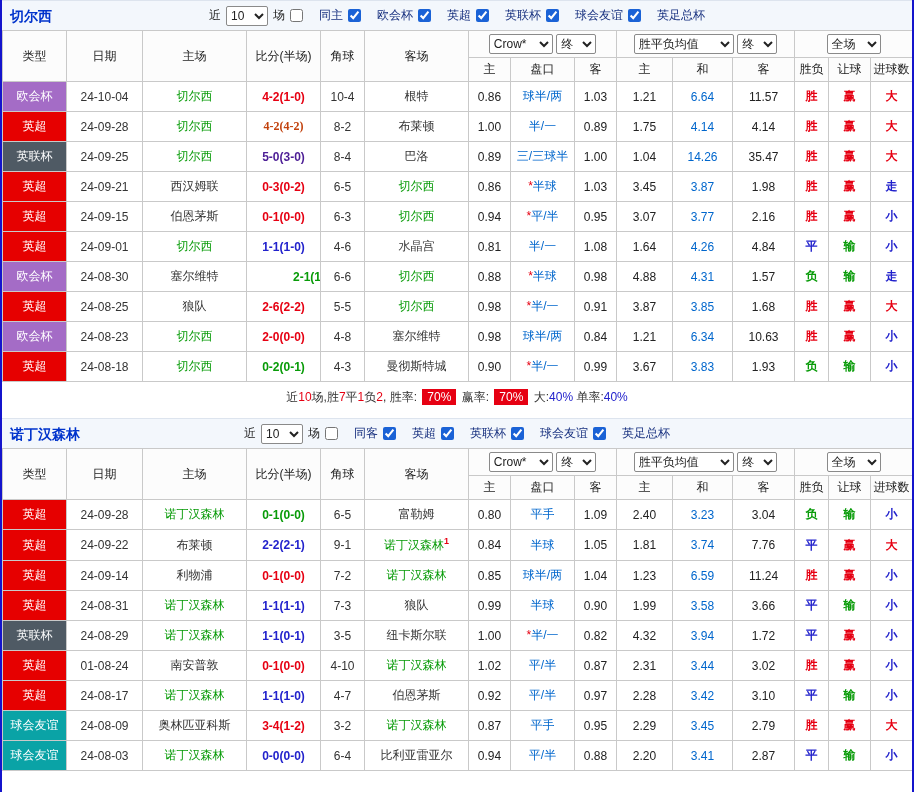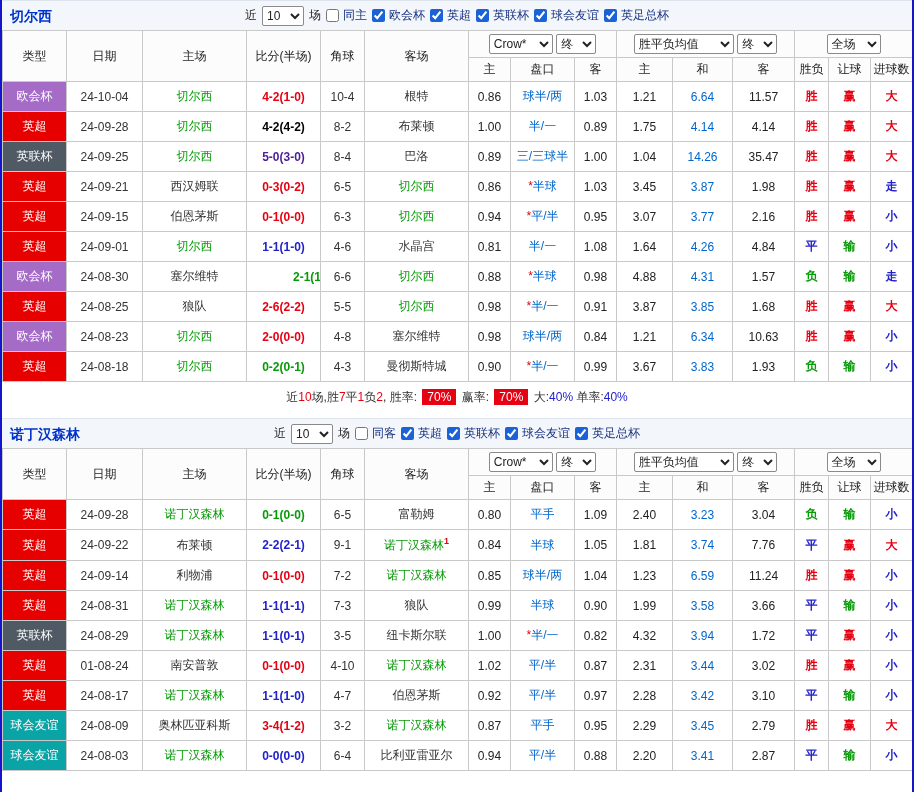--- a/index.html
+++ b/index.html
@@ -13,21 +13,21 @@
 .radio-opt{display:inline-flex;align-items:center;gap:3px;cursor:pointer}
 .radio{width:11px;height:11px;border-radius:50%;background:#fff;border:1px solid #999;
   display:inline-block;position:relative}
 .radio.checked::after{content:"";position:absolute;left:2px;top:2px;width:5px;height:5px;
   border-radius:50%;background:var(--bar-bg,#1414cc)}
 .section-head{position:relative;height:30px;background:#f3f7fc;border-top:1px solid #dde4ee;
   display:flex;align-items:center;justify-content:center;gap:5px}
 .team-name{position:absolute;left:8px;top:0;line-height:30px;color:var(--team-blue,#0033cc);
   font-weight:bold;font-size:14px}
 .filters{display:flex;align-items:center;gap:5px;color:#222}
-.chk{display:inline-flex;align-items:center;gap:4px;color:#17307f}
+.chk{display:inline-flex;align-items:center;gap:16px;color:#17307f}
 .chk input{width:13px;height:13px;accent-color:#1a62d6}
 select{font-size:12px;height:20px;border:1px solid #8a8a8a;background:#fff;border-radius:2px;
   font-family:inherit;color:#222}
 .sel-count{width:42px}.sel-company{width:64px}.sel-state{width:40px}
 .sel-avg{width:100px}.sel-scope{width:54px}
 table.match-table{width:100%;border-collapse:collapse;table-layout:fixed;text-align:center}
 .match-table th,.match-table td{border:1px solid #c9c9c9;white-space:nowrap;overflow:hidden}
 .match-table thead th{font-weight:normal;background:#fcfcfc;padding:3px 0;color:#222}
 .selcell{padding:2px 0}
 .match-table tbody td{padding:6px 1px;background:#fff}
@@ -164,21 +164,21 @@
             <td class="num blue">6.64</td>
             <td class="num">11.57</td>
             <td class="res" style="color: rgb(230, 0, 18);">胜</td>
             <td class="res" style="color: rgb(230, 0, 18);">赢</td>
             <td class="res" style="color: rgb(230, 0, 18);">大</td>
           </tr>
           <tr>
             <td class="type" style="background: rgb(230, 0, 0);">英超</td>
             <td class="date">24-09-28</td>
             <td class="team self">切尔西</td>
-            <td class="score" style="color: #000000;">4-2(4-2)</td>
+            <td class="score" style="color: #c2410c; font-family: Liberation Serif, serif;">4-2(4-2)</td>
             <td class="corner">8-2</td>
             <td class="team">布莱顿</td>
             <td class="num">1.00</td>
             <td class="hline"><span>半/一</span></td>
             <td class="num">0.89</td>
             <td class="num">1.75</td>
             <td class="num blue">4.14</td>
             <td class="num">4.14</td>
             <td class="res" style="color: rgb(230, 0, 18);">胜</td>
             <td class="res" style="color: rgb(230, 0, 18);">赢</td>

